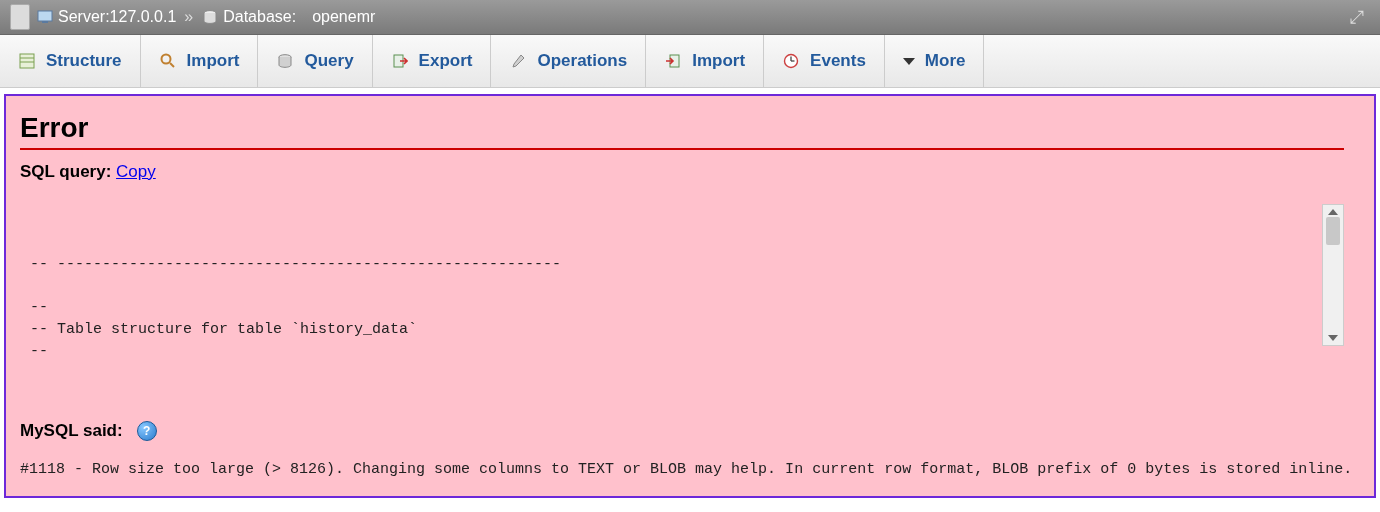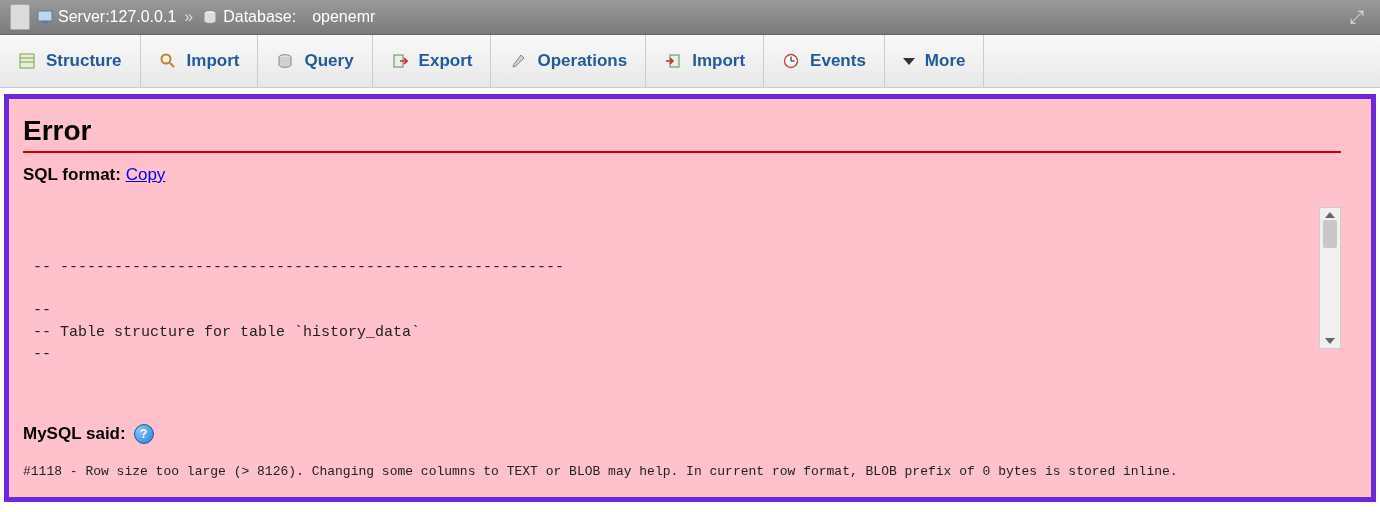--- a/index.html
+++ b/index.html
@@ -76,21 +76,21 @@
     justify-content: center;
   }
   .more-caret {
     width: 0; height: 0;
     border-left: 6px solid transparent;
     border-right: 6px solid transparent;
     border-top: 7px solid #333;
   }
   .error-panel {
     margin: 6px 4px 4px 4px;
-    border: 5px solid #6d28d9;
+    border: 2px solid #6d28d9;
     background: #ffc1cc;
     padding: 10px 30px 18px 14px;
     overflow: hidden;
   }
   .error-title {
     font-size: 28px;
     font-weight: bold;
     color: #000;
     margin: 6px 0 4px 0;
   }
@@ -141,40 +141,41 @@
     width: 14px; height: 28px; background: #c8c8c8; margin-top: 2px; border-radius: 2px;
   }
   .code-wrap { position: relative; }
   .mysql-said {
     margin-top: 28px;
     font-size: 17px;
     font-weight: bold;
     color: #000;
     display: flex;
     align-items: flex-end;
-    gap: 8px;
+    gap: 14px;
   }
   .help-icon {
     display: inline-flex;
     width: 18px; height: 18px;
     border-radius: 50%;
     background: radial-gradient(circle at 30% 30%, #88c8ff, #2a7acc);
     color: #fff;
     font-size: 12px;
     font-weight: bold;
     align-items: center;
     justify-content: center;
     border: 1px solid #1a5a99;
   }
   .err-msg {
     margin-top: 20px;
     font-family: "Courier New", monospace;
-    font-size: 13px;
+    font-size: 15px;
     color: #222;
     white-space: pre;
+    text-align: right;
   }
 </style>
 </head>
 <body>
 
 <div class="topbar">
   <div class="left-handle"></div>
   <span class="crumb-icon">
     <svg width="16" height="14" viewBox="0 0 16 14">
         <rect x="1" y="1" width="14" height="10" fill="#bcd8f0" stroke="#5a7aa0"></rect>
@@ -264,21 +265,21 @@
   <div class="tab">
     <span class="more-caret"></span>
     <span>More</span>
   </div>
 </div>
 
 <div class="error-panel">
   <div class="error-title">Error</div>
   <hr class="error-hr">
   <div class="sql-query-line">
-    <strong>SQL format:</strong>
+    <strong>SQL query:</strong>
     <a class="copy-link">Copy</a>
   </div>
   <div class="code-wrap">
     <div class="code-area">-- --------------------------------------------------------
 
 --
 -- Table structure for table `history_data`
 --</div>
     <div class="scroll-fake">
       <div class="arrow up"></div>

